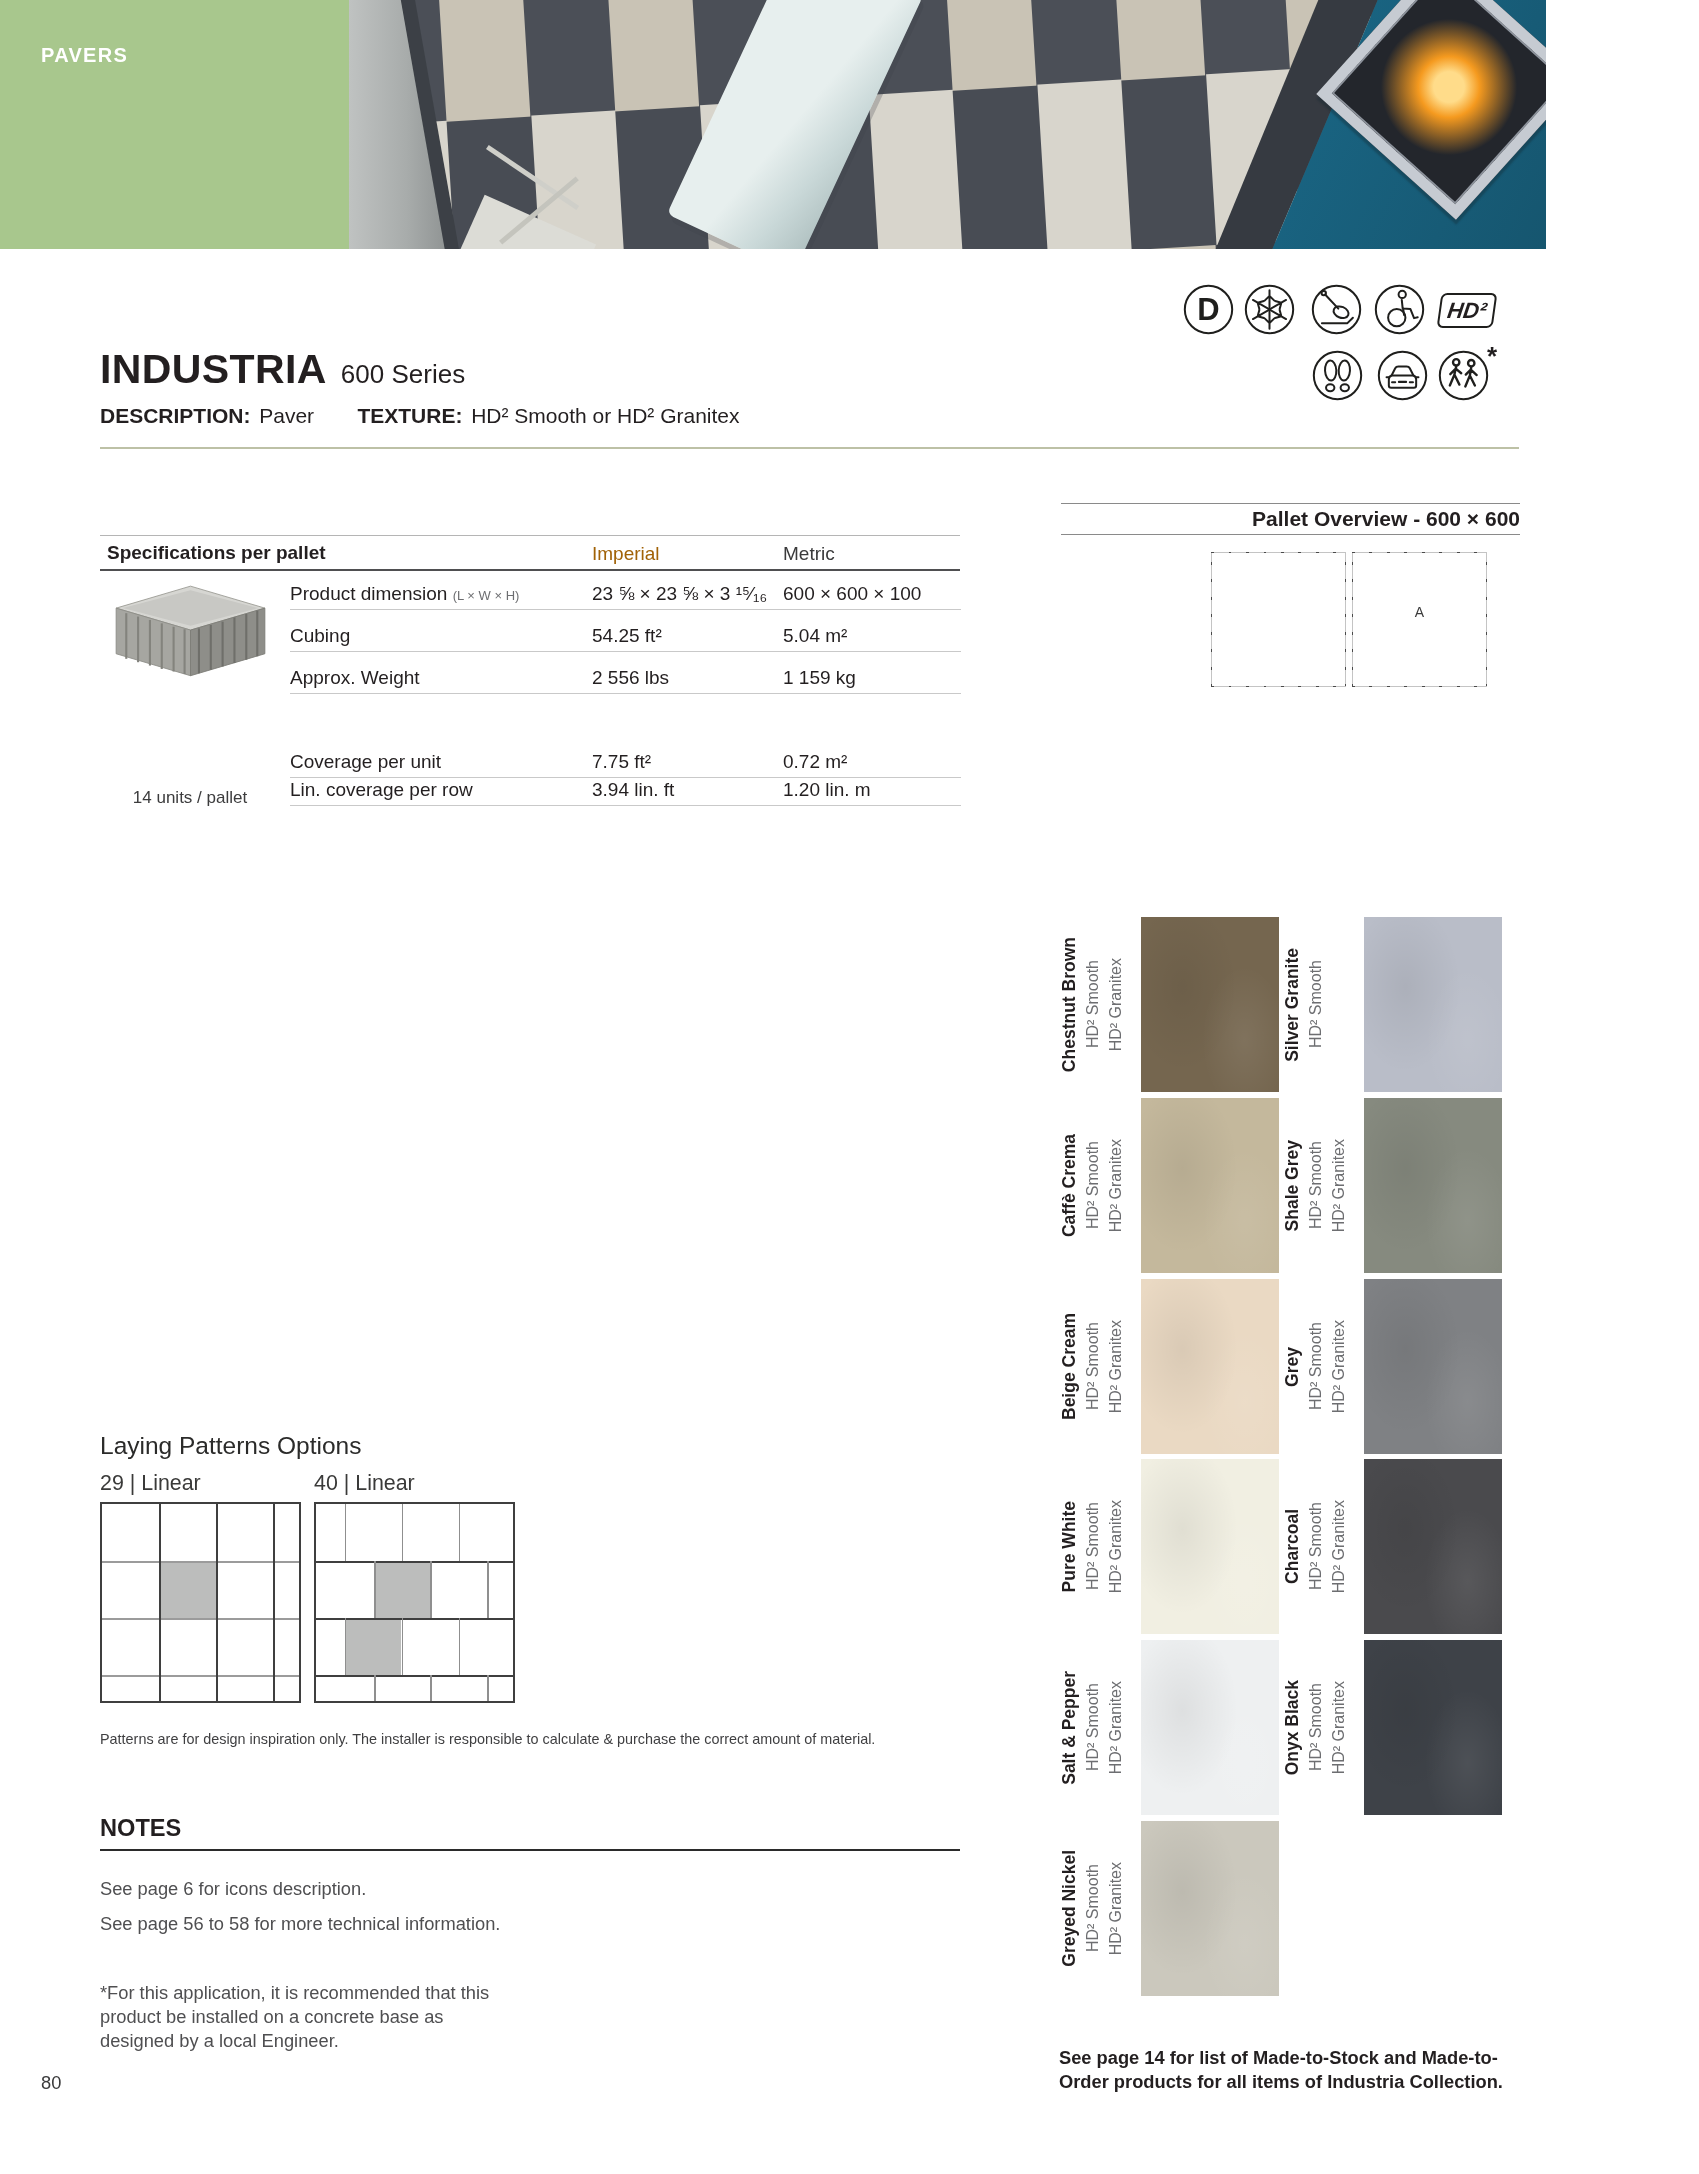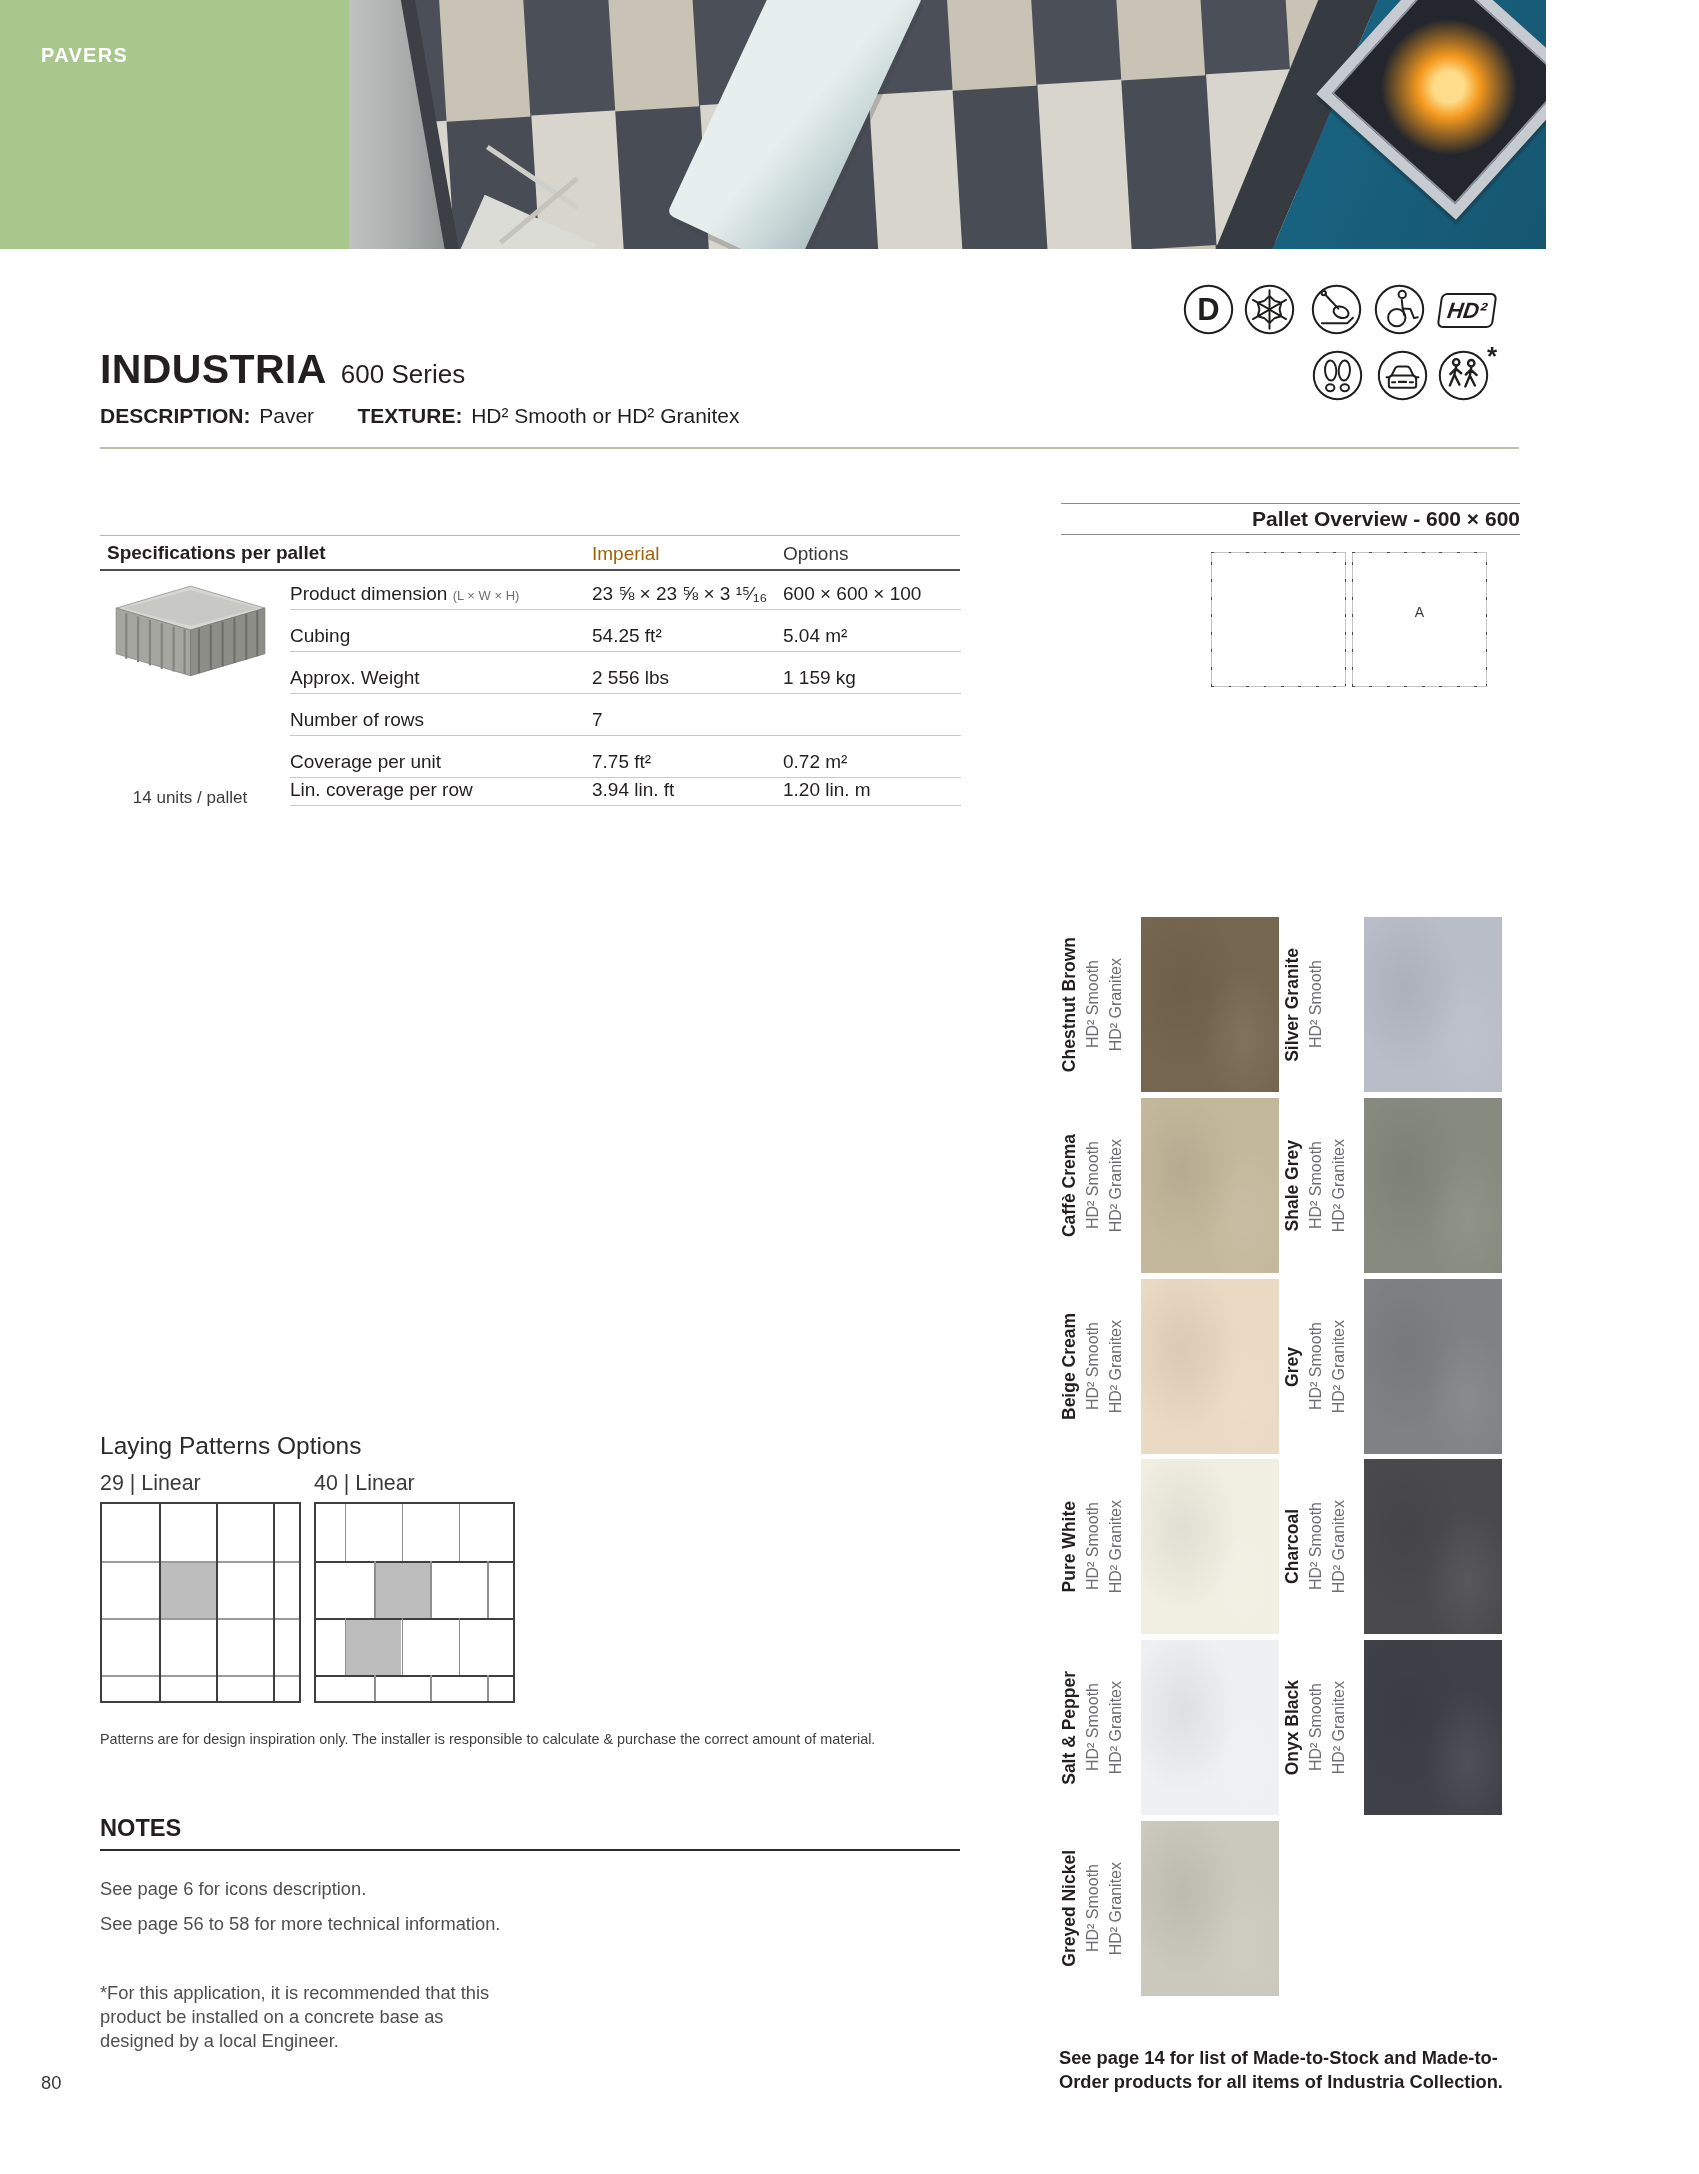--- a/index.html
+++ b/index.html
@@ -213,21 +213,21 @@
       <path class="fg" d="M20 18 L18 27 L13 39 M18 27 L23.5 38 M19.5 20.5 L13.5 26.5 M19.5 20.5 L25.5 25.5"></path>
       <circle class="fg" cx="36.5" cy="14.5" r="3.5"></circle>
       <path class="fg" d="M36.5 19 L35 28 L30 40 M35 28 L40.5 39 M36 21.5 L30.5 27 M36 21.5 L42.5 27.5"></path>
       </svg>
   </div>
   <span class="abs" id="asterisk">*</span>
 
   <div class="abs" id="spec-thinline"></div>
   <span class="abs" id="spec-title">Specifications per pallet</span>
   <span class="abs" id="spec-col-imperial">Imperial</span>
-  <span class="abs" id="spec-col-metric">Options</span>
+  <span class="abs" id="spec-col-metric">Metric</span>
   <div class="abs" id="spec-headline"></div>
 
   <div class="abs" id="thumb-wrap">
     <svg viewBox="0 0 200 155" width="175" height="131">
       <polygon points="12,38 100,12 188,38 100,64" fill="#d6d6d2" stroke="#97978f" stroke-width="1"></polygon>
       <polygon points="20,38 100,17 180,38 100,59" fill="#c8c8c4" stroke="none"></polygon>
       <polygon points="12,38 100,64 100,118 12,92" fill="#a6a6a1" stroke="#8b8b85" stroke-width="1"></polygon>
       <polygon points="100,64 188,38 188,92 100,118" fill="#8e8e89" stroke="#7b7b76" stroke-width="1"></polygon>
       <g stroke="#83837d" stroke-width="2.5">
         <line x1="24" y1="44" x2="24" y2="98"></line>
@@ -257,25 +257,20 @@
   <div class="spec-row" style="top:618px;">
     <span class="lab">Cubing</span>
     <span class="imp">54.25 ft²</span>
     <span class="met">5.04 m²</span>
   </div>
   <div class="spec-row" style="top:660px;">
     <span class="lab">Approx. Weight</span>
     <span class="imp">2 556 lbs</span>
     <span class="met">1 159 kg</span>
   </div>
-  <div class="spec-row" style="top:702px;">
-    <span class="lab">Number of rows</span>
-    <span class="imp">7</span>
-    <span class="met"></span>
-  </div>
   <div class="spec-row" style="top:744px;">
     <span class="lab">Coverage per unit</span>
     <span class="imp">7.75 ft²</span>
     <span class="met">0.72 m²</span>
   </div>
   <div class="spec-row" style="top:772px;">
     <span class="lab">Lin. coverage per row</span>
     <span class="imp">3.94 lin. ft</span>
     <span class="met">1.20 lin. m</span>
   </div>

